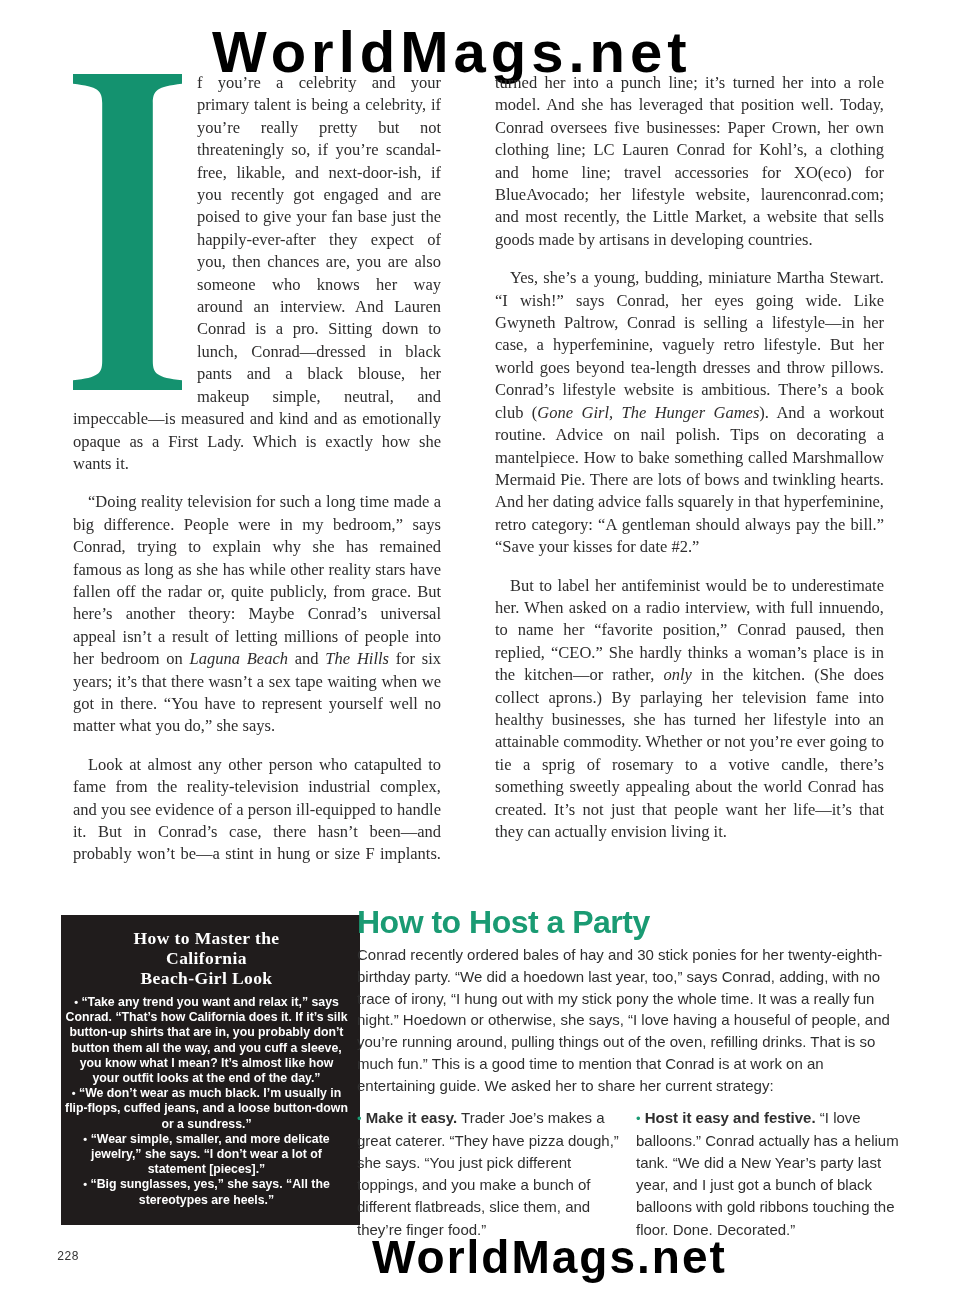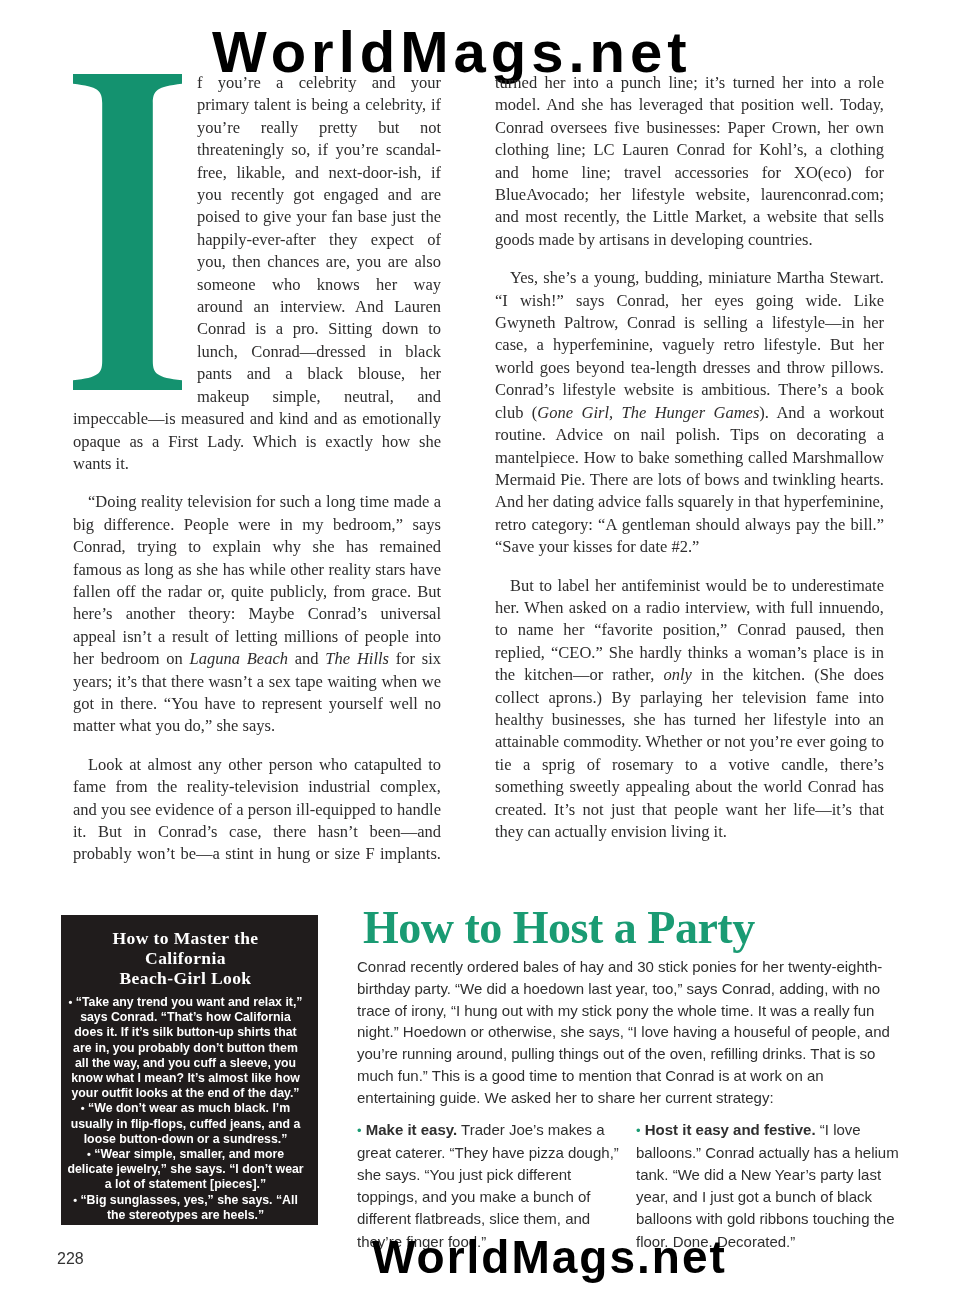--- a/index.html
+++ b/index.html
@@ -31,57 +31,57 @@
   .col-right{width:421px;}
   .col p{margin:16px;}
   .indent{text-indent:15px;}
   .dropcap-float{
     float:left;width:109px;height:316px;margin:2px 15px 2px 0;
   }
   .dropcap-float svg{display:block;width:109px;height:316px;}
   .sr{position:absolute;width:1px;height:1px;overflow:hidden;clip:rect(0 0 0 0);}
 
   .beach-box{
-    position:absolute;left:61px;top:915px;width:257px;height:310px;
+    position:absolute;left:61px;top:915px;width:299px;height:310px;
     background:var(--box-bg);color:#FFFFFF;padding:13px 12px 10px 4px;
   }
   .bb-title{
     font-family:"Liberation Serif", serif;font-weight:bold;text-align:center;
     font-size:17.5px;line-height:20px;letter-spacing:0.4px;margin:0 0 7px 0;
   }
   .bb-item{
     font-family:"Liberation Sans", sans-serif;font-weight:bold;
     font-size:12.3px;line-height:15.2px;margin:0;text-align:center;
   }
   .bb-dot{font-size:11px;}
 
   .party{position:absolute;left:357px;top:900px;width:542px;}
   .party-title{
-    font-family:Liberation Serif, serif;font-weight:bold;
-    color:var(--party-green);font-size:46px;line-height:44px;
-    letter-spacing:-0.5px;margin:6px;
+    font-family:Liberation Sans, sans-serif;font-weight:bold;
+    color:var(--party-green);font-size:32px;line-height:44px;
+    letter-spacing:-0.5px;margin:0;
   }
   .party-intro{
     font-family:"Liberation Sans", sans-serif;color:#2F2F2F;
     font-size:15px;line-height:21.8px;margin:0 0 0 0;
   }
   .party-bullets{
     margin-top:10px;height:186px;
     column-count:2;column-gap:16px;
   }
   .pb{
     font-family:"Liberation Sans", sans-serif;color:#2F2F2F;
     font-size:15px;line-height:22.2px;margin:0;
   }
   .pb-dot{color:var(--party-green);font-size:13px;}
   .pb-lead{font-weight:bold;}
 
   .page-number{
     position:absolute;left:57px;top:1250px;
-    font-family:Liberation Sans, sans-serif;font-size:16px;color:#333;text-align:center;
+    font-family:Liberation Mono, monospace;font-size:12px;color:#333;text-align:center;
   }
 </style>
 </head>
 <body>
 
 <div class="watermark wm-top">WorldMags.net</div>
 
 <div class="article">
   <div class="col col-left">
     <p>

